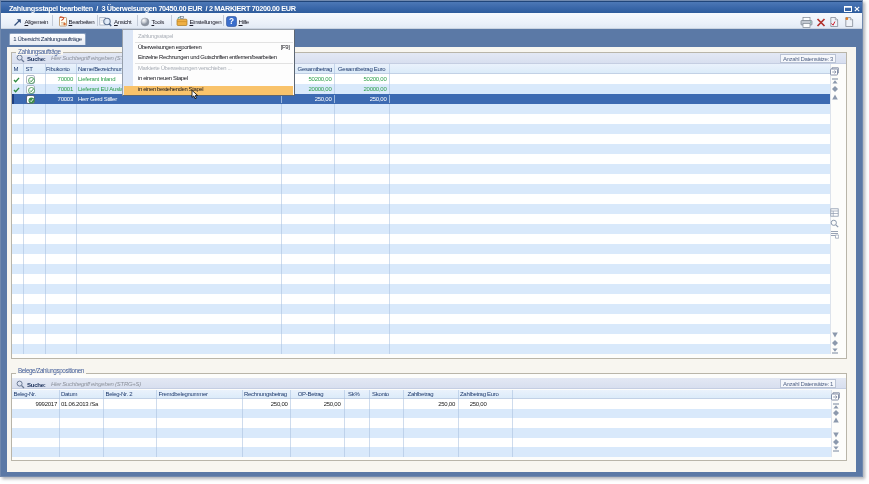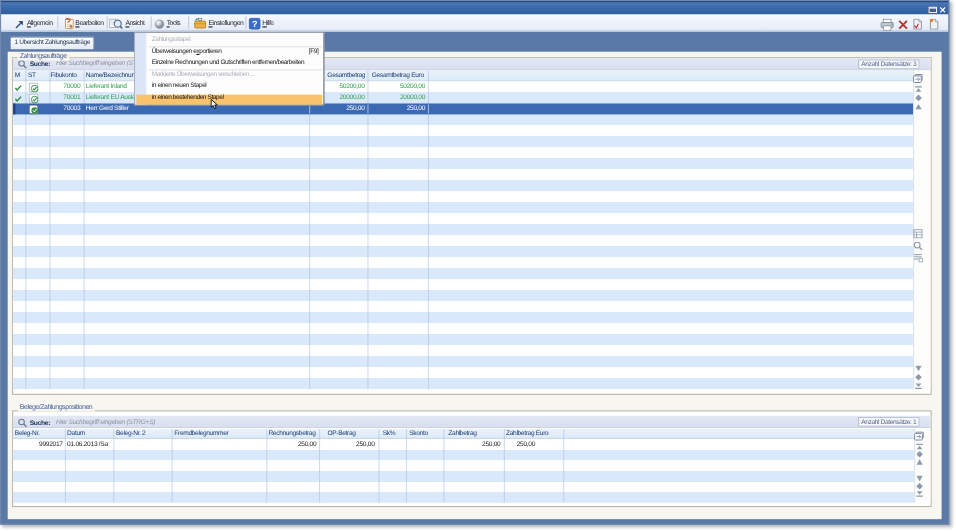--- a/index.html
+++ b/index.html
@@ -43,20 +43,21 @@
  border:1px solid #97a0ac;border-right:1.5px solid #5c6673;border-bottom:1.5px solid #5c6673;z-index:10;}
 #menugutter{position:absolute;left:0;top:0;width:10px;height:100%;background:#dce6f6;}
 .mitem{position:absolute;left:10.5px;width:161px;height:10.4px;font-size:5.9px;color:#16161c;
  line-height:10.4px;padding-left:4.5px;letter-spacing:-0.35px;white-space:nowrap;}
 .mgray{color:#abb0b8;}
 .msep{position:absolute;left:12px;width:158px;height:1px;background:#e2e2e2;}
 </style></head>
 <body>
 <div id="frame"></div>
 <div id="titlebar">
+  <div id="titletext">Zahlungsstapel bearbeiten&nbsp; / &nbsp;3 Überweisungen 70450.00 EUR&nbsp; / 2 MARKIERT 70200.00 EUR</div>
 
   <svg class="abs" style="left:843px;top:4px" width="8" height="6" viewBox="0 0 8 6">
     <rect x="0.5" y="0.5" width="7" height="5" fill="none" stroke="#fff" stroke-width="1"></rect>
     <path d="M1 1.4 H7" stroke="#fff" stroke-width="0.8"></path>
   </svg>
   <svg class="abs" style="left:853px;top:4px" width="6" height="6" viewBox="0 0 6 6">
     <path d="M0.8 0.8 L5.2 5.2 M5.2 0.8 L0.8 5.2" stroke="#fff" stroke-width="1.1"></path>
   </svg>
 </div>
 <div id="toolbar">

